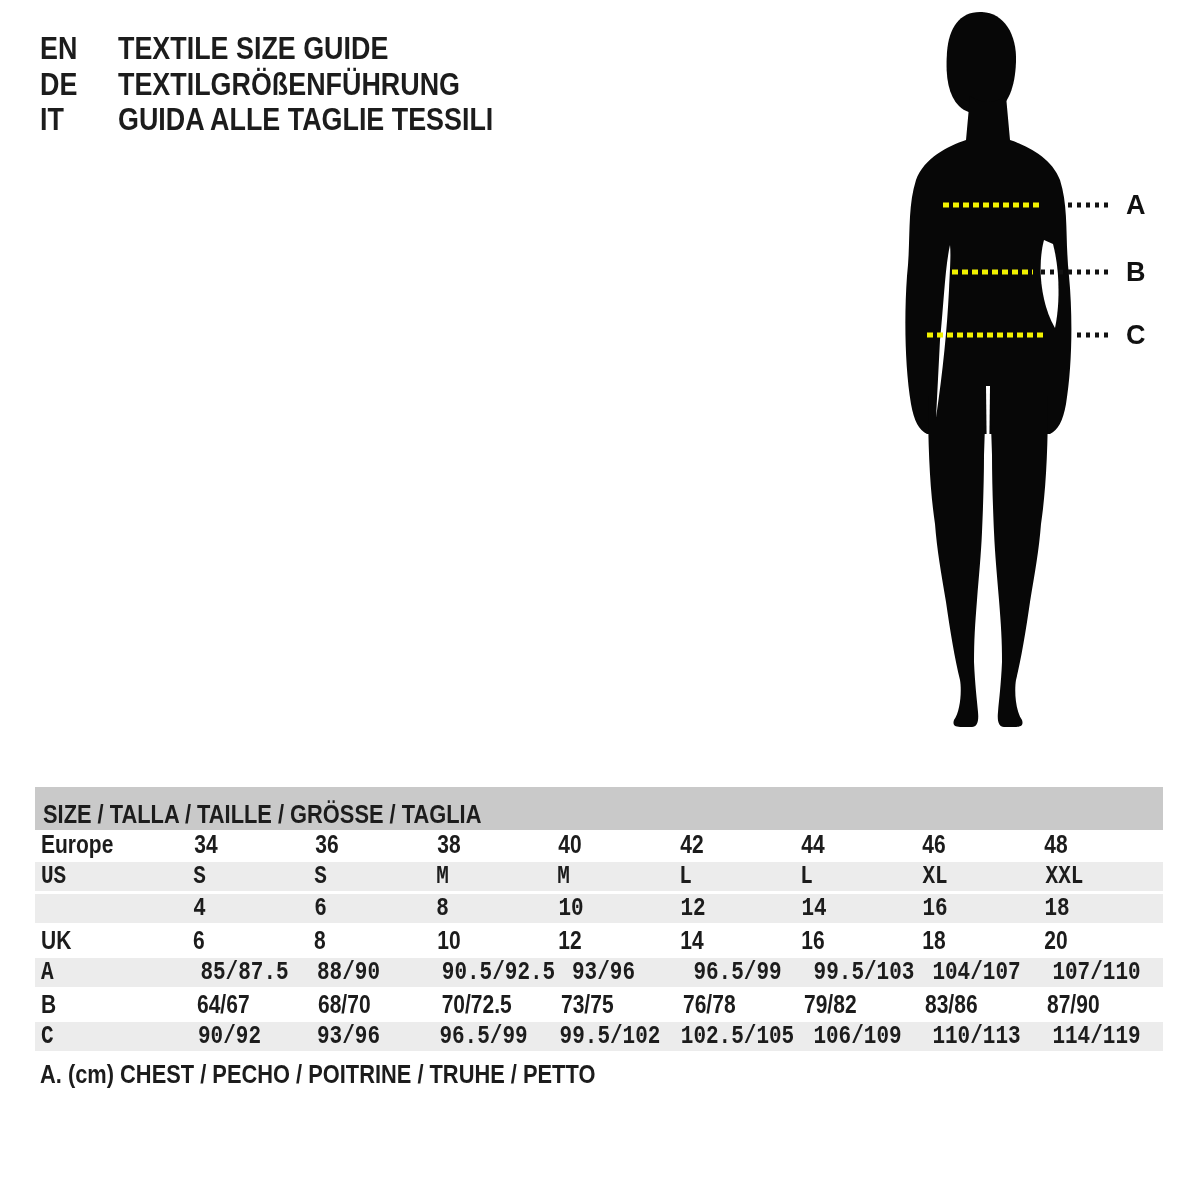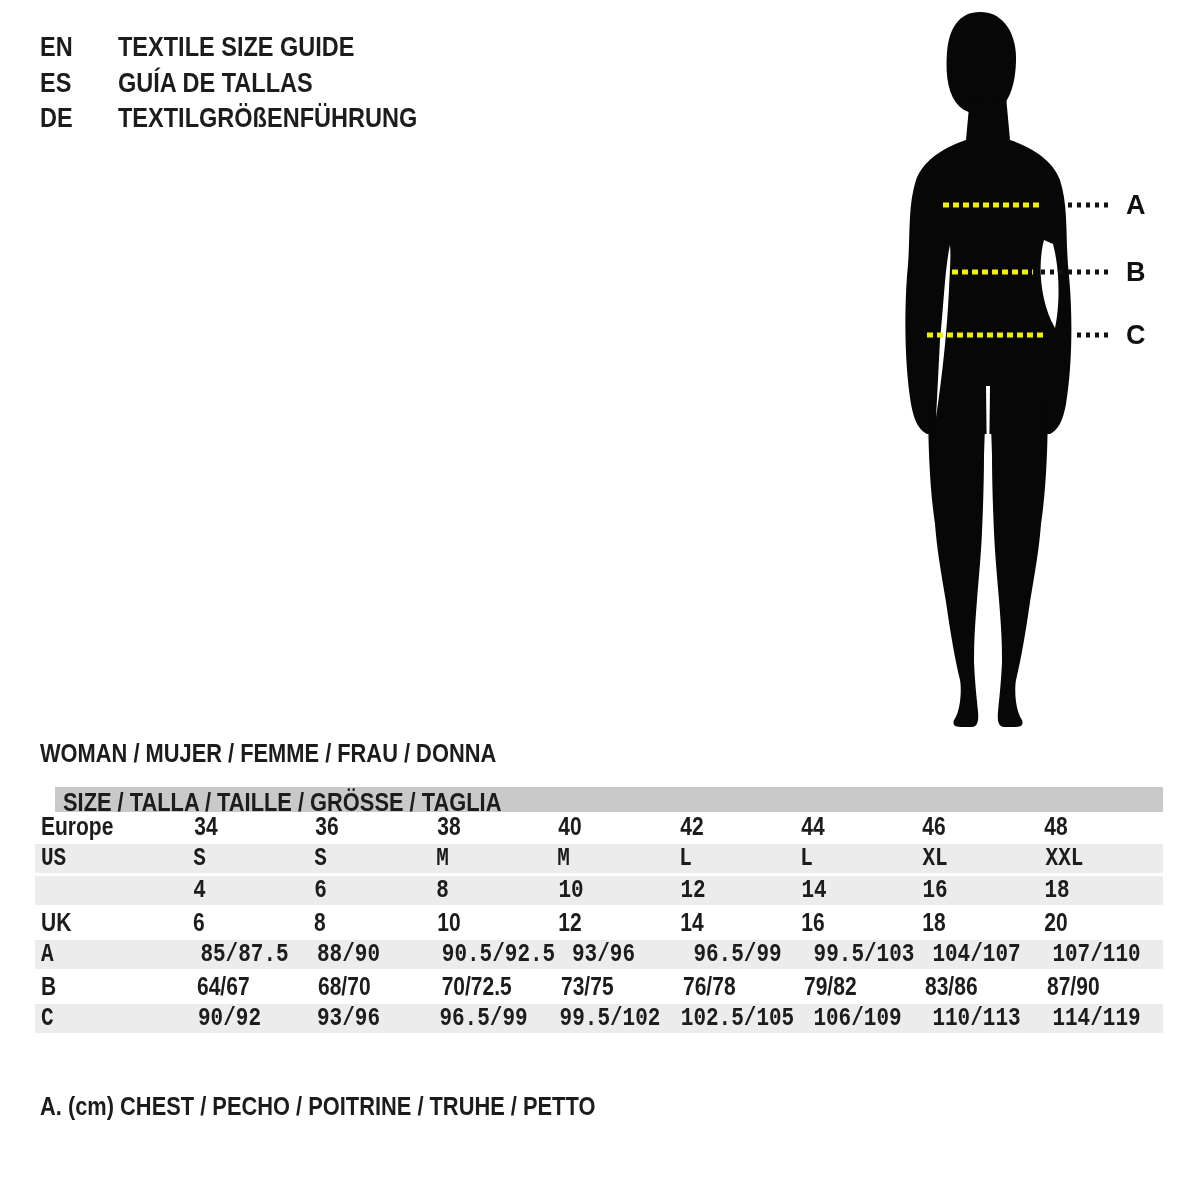--- a/index.html
+++ b/index.html
@@ -3,62 +3,62 @@
 <meta charset="utf-8">
 <style>
   html,body{margin:0;padding:0;background:#fff;}
   #page{position:relative;width:1200px;height:1200px;background:#ffffff;overflow:hidden;
         font-family:"Liberation Sans", sans-serif;color:#1c1c1c;}
   .cond{display:inline-block;transform:scaleX(0.84);transform-origin:0 50%;white-space:nowrap;}
   .condc{display:inline-block;transform:scaleX(0.84);transform-origin:50% 50%;white-space:nowrap;}
 
   
   #lang-block{position:absolute;left:40px;top:31px;}
-  .lang-row{display:flex;height:35.5px;align-items:flex-start;font-weight:700;font-size:28px;letter-spacing:0;}
+  .lang-row{display:flex;height:35.5px;align-items:center;font-weight:700;font-size:32px;letter-spacing:0;}
   .lang-code{width:78px;flex:0 0 78px;}
 
   
   #figure{position:absolute;left:860px;top:0;width:340px;height:740px;}
   #figure svg{position:absolute;left:0;top:0;}
   .measure-label{position:absolute;left:1126px;font-weight:700;font-size:27px;line-height:30px;color:#111;}
 
   
   #section-title{position:absolute;left:40px;top:738px;font-weight:700;font-size:26px;line-height:30px;}
 
   
   #size-table{position:absolute;left:35px;top:787px;width:1128px;}
-  #table-header{height:25px;background:#c9c9c9;display:flex;align-items:flex-start;
-                padding-left:8px;box-sizing:border-box;font-weight:700;font-size:26px;margin-left:20px;}
+  #table-header{height:43px;background:#c9c9c9;display:flex;align-items:flex-end;
+                padding-left:8px;box-sizing:border-box;font-weight:700;font-size:26px;}
   .trow{display:flex;height:32px;box-sizing:border-box;border-bottom:3px solid #ffffff;
         align-items:center;font-weight:700;font-size:25px;}
   .trow.stripe{background:#ececec;font-family:Liberation Mono, monospace;}
   .tlabel{flex:0 0 157px;padding-left:6px;box-sizing:border-box;text-align:left;}
   .tcell{flex:1 1 0;text-align:left;}
 
   
-  #legend{position:absolute;left:40px;top:1090px;}
+  #legend{position:absolute;left:40px;top:1058px;}
   .legend-item{height:33px;display:flex;align-items:center;font-weight:700;font-size:26px;}
 </style>
 </head>
 <body>
 
 <div id="page">
 
   <div id="lang-block">
     <div class="lang-row">
       <span class="lang-code"><span class="cond">EN</span></span>
       <span class="cond">TEXTILE SIZE GUIDE</span>
     </div>
     <div class="lang-row">
-      <span class="lang-code"><span class="cond">ES</span></span>
-      <span class="cond">GUÍA DE TALLAS</span>
-    </div>
-    <div class="lang-row">
       <span class="lang-code"><span class="cond">DE</span></span>
       <span class="cond">TEXTILGRÖßENFÜHRUNG</span>
+    </div>
+    <div class="lang-row">
+      <span class="lang-code"><span class="cond">IT</span></span>
+      <span class="cond">GUIDA ALLE TAGLIE TESSILI</span>
     </div>
   </div>
 
   <div id="figure">
     <svg width="340" height="740" viewBox="0 0 340 740">
 
       <path fill="#070707" d="M122,12 C144,13 157,34 156,62 C155,88 148,104 136,111
                C125,117 108,115 99,106 C89,96 85,78 87,52 C89,27 100,11 122,12 Z"></path>
 
       <path fill="#070707" d="M110,96 L106,140
@@ -96,23 +96,20 @@
       <line x1="92" y1="272" x2="173" y2="272" stroke="#f2f200" stroke-width="5" stroke-dasharray="6 4"></line>
       <line x1="181" y1="272" x2="253" y2="272" stroke="#111111" stroke-width="5" stroke-dasharray="4 5"></line>
       <line x1="67" y1="335" x2="183" y2="335" stroke="#f2f200" stroke-width="5" stroke-dasharray="6 4"></line>
       <line x1="217" y1="335" x2="253" y2="335" stroke="#111111" stroke-width="5" stroke-dasharray="4 5"></line>
     </svg>
   </div>
   <span class="measure-label" style="top:190px;">A</span>
   <span class="measure-label" style="top:257px;">B</span>
   <span class="measure-label" style="top:320px;">C</span>
 
-  <div id="section-title">
-    <span class="cond">WOMAN / MUJER / FEMME / FRAU / DONNA</span>
-  </div>
 
   <div id="size-table">
     <div id="table-header">
       <span class="cond">SIZE / TALLA / TAILLE / GRÖSSE / TAGLIA</span>
     </div>
 
     <div class="trow">
       <div class="tlabel"><span class="cond">Europe</span></div>
       <div class="tcell"><span class="condc">34</span></div>
       <div class="tcell"><span class="condc">36</span></div>

